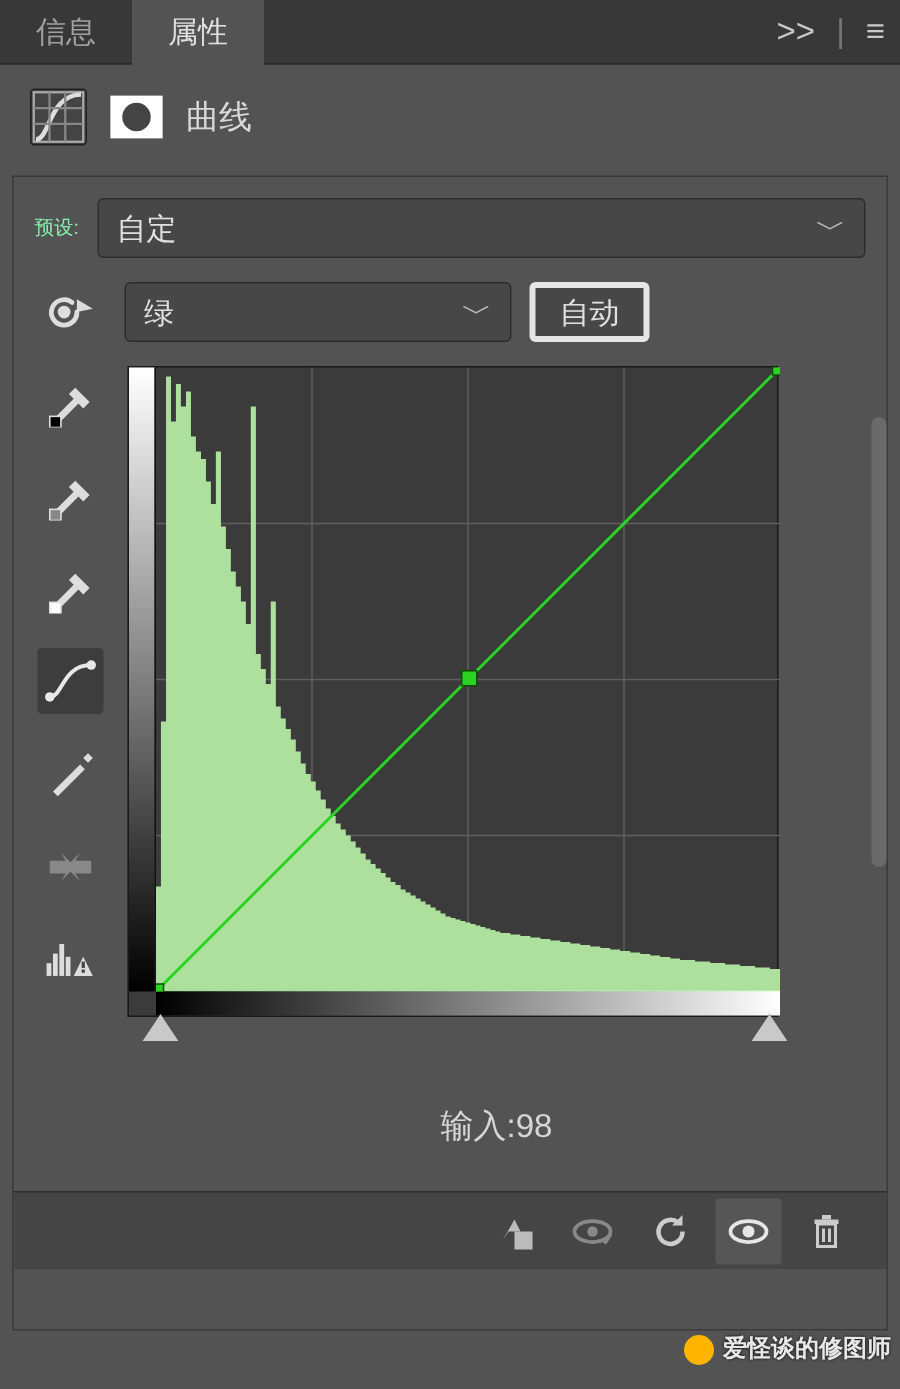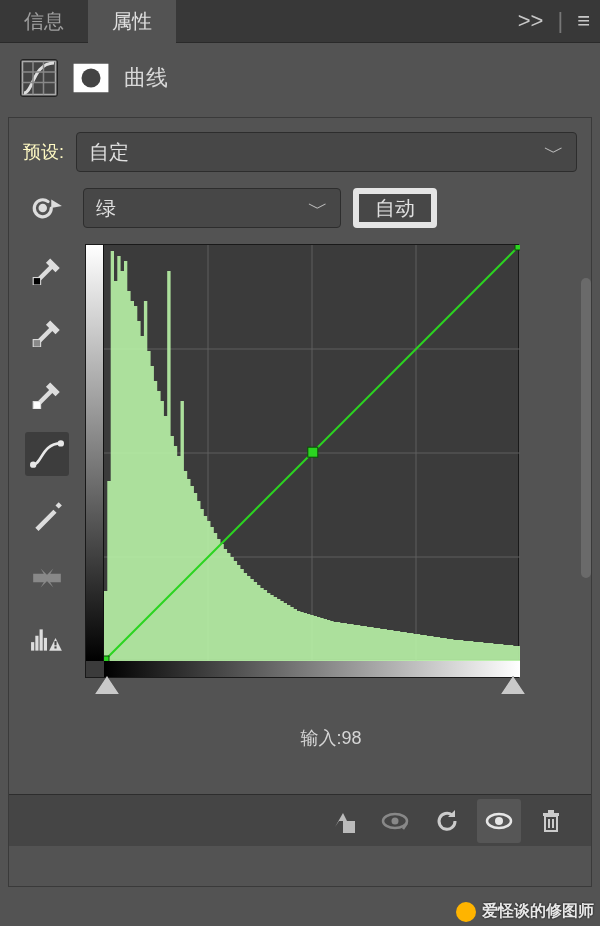--- a/index.html
+++ b/index.html
@@ -56,31 +56,31 @@
     position: relative;
     height: 770px;
   }
   
   .vscroll {
     position: absolute; right: 0; top: 160px; width: 10px; height: 300px;
     background: #6a6a6a; border-radius: 5px;
   }
 
   .row { display: flex; align-items: center; gap: 12px; margin-bottom: 14px; }
-  .label { font-size: 18px; color: #fef9c3; }
+  .label { font-size: 13px; color: #86efac; }
   .dropdown {
     flex: 1; height: 40px;
     background: #474747; border: 1px solid #2d2d2d; border-radius: 4px;
     display: flex; align-items: center; justify-content: space-between;
     padding: 0 12px; color: #e0e0e0; font-size: 20px;
   }
   .dropdown .chev { color: #bdbdbd; }
   .btn {
     height: 40px; padding: 0 16px;
-    background: #474747; border: 6px solid #e5e5e5; border-radius: 4px;
+    background: #474747; border: 4px solid #e5e5e5; border-radius: 4px;
     color: #e0e0e0; font-size: 20px;
     display: flex; align-items: center;
   }
 
   .workrow { display: flex; gap: 14px; }
   .toolcol {
     display: flex; flex-direction: column; gap: 18px; align-items: center;
     width: 48px; padding-top: 2px;
   }
   .tool {
@@ -120,40 +120,40 @@
     position: absolute; top: 0; width: 0; height: 0;
     border-left: 12px solid transparent; border-right: 12px solid transparent;
     border-bottom: 18px solid #c9c9c9;
     filter: drop-shadow(0 0 0 #111);
   }
   .slider-tri.left { left: 10px; }
   .slider-tri.right { right: -6px; }
 
   .io-row {
     display: flex; justify-content: center; gap: 101px;
-    font-size: 18px; color: #d6d6d6; margin-top: 26px;
+    font-size: 22px; color: #d6d6d6; margin-top: 36px;
   }
 
   
   .bottombar {
     position: absolute; left: 0; right: 0; bottom: 40px;
     height: 52px; background: #454545;
     border-top: 1px solid #2d2d2d;
     display: flex; align-items: center; justify-content: flex-end;
     gap: 8px; padding-right: 18px;
   }
   .bottombar .bicon {
     width: 44px; height: 44px; display: flex; align-items: center; justify-content: center;
     color: #bdbdbd; cursor: pointer; border-radius: 3px;
   }
   .bottombar .bicon.active { background: #565656; color: #e2e2e2; }
   .bottombar svg { width: 28px; height: 28px; }
 
   .watermark {
-    position: absolute; right: 6px; bottom: 4px;
+    position: absolute; right: 6px; bottom: 16px;
     font-size: 16px; color: #e8e8e8; font-weight: bold;
     text-shadow: 0 0 2px #000;
     display: flex; align-items: center; gap: 6px;
   }
   .watermark .dot {
     width: 20px; height: 20px; border-radius: 50%; background: #ffb400;
     display: inline-block;
   }
 </style>
 </head>

